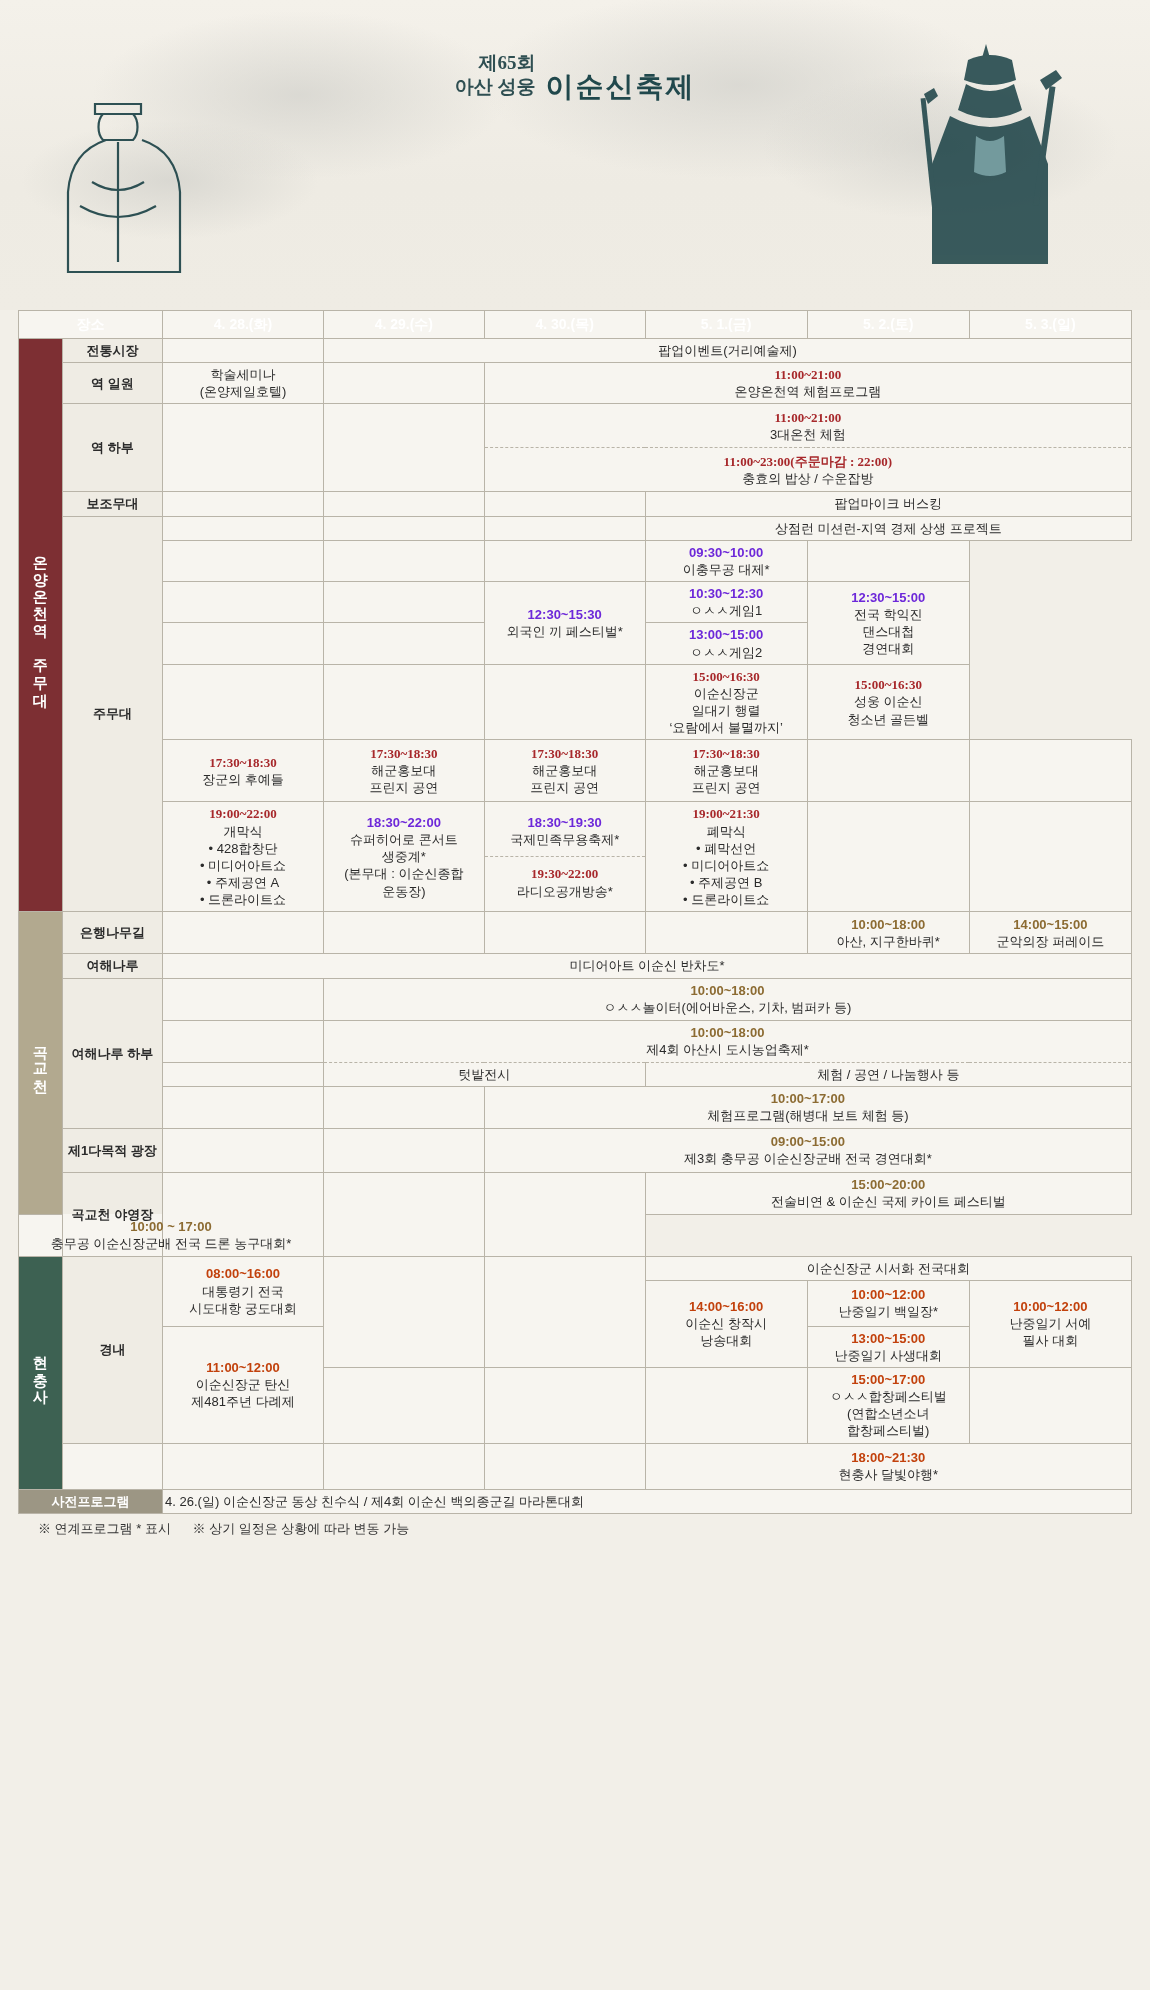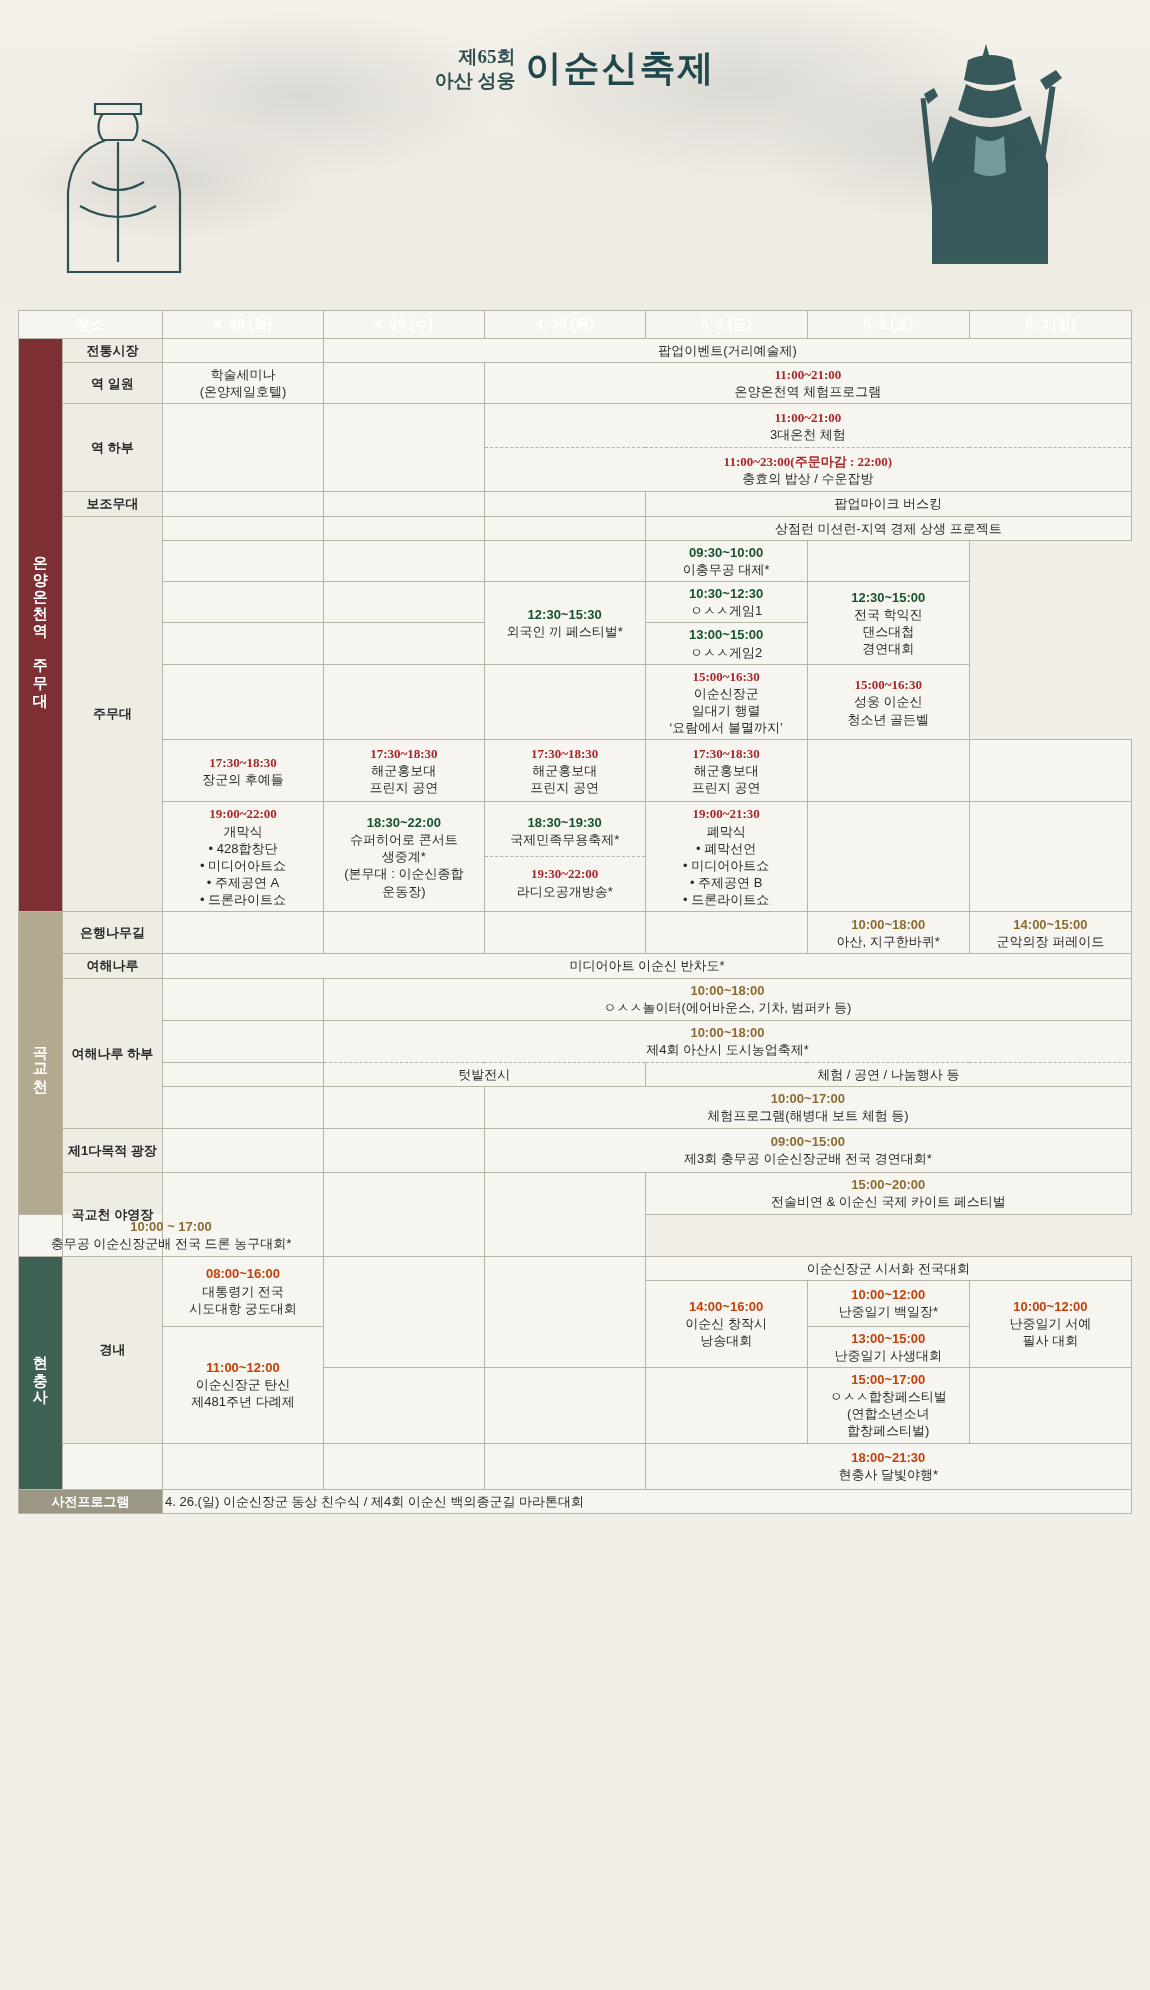--- a/index.html
+++ b/index.html
@@ -37,22 +37,22 @@
     font-family:"Liberation Serif", serif;
     color:#2f4f52; font-weight:bold;
     font-size:19px; line-height:24px;
     text-align:right;
     vertical-align:middle;
     margin-right:10px;
   }
   .hdr-main-small {
     display:inline-block;
     font-family:"Liberation Serif", serif;
-    font-size:36px; font-weight:bold; color:#20484c;
-    letter-spacing:2px; vertical-align:middle;
+    font-size:28px; font-weight:bold; color:#20484c;
+    letter-spacing:2px; vertical-align:middle;margin-top:24px;
   }
   .hdr-big {
     margin-top:4px;
     font-family:"Liberation Serif", serif;
     font-size:86px; font-weight:bold; color:#1e4448;
     letter-spacing:6px;
     text-shadow: 2px 2px 0 rgba(255,255,255,.35);
   }
   
   .fig-left {
@@ -93,21 +93,21 @@
   .grp-khaki { background:#b2a98f !important; }
   .grp-green { background:#3d6152 !important; }
   .place {
     width:78px; background:#efece4 !important; font-weight:bold; font-size:13px;
   }
   .pre-label {
     background:#9c9684 !important; color:#fff; font-weight:bold; font-size:13px;
   }
   .tm { font-weight:bold; }
   .red  { color:#a7282b;font-family:Liberation Serif, serif; }
-  .dark { color:#14532d; }
+  .dark { color:#6d28d9; }
   .tan  { color:#8c6b32; }
   .grn  { color:#c2410c; }
   .cell-empty { background:#f7f5f0 !important; }
   .dash-top { border-top:1px dashed #b9b4a8 !important; }
   .nb-b { border-bottom:none !important; }
   .note {
     margin-top:6px; padding-left:20px;
     font-size:13px; color:#333;
   }
   .note span { margin-right:18px; }
@@ -488,13 +488,17 @@
       </td>
     </tr>
 
     <tr>
       <td colspan="2" class="pre-label">사전프로그램</td>
       <td colspan="6" style="text-align:left; ">4. 26.(일)  이순신장군 동상 친수식 / 제4회 이순신 백의종군길 마라톤대회</td>
     </tr>
   </tbody>
 </table>
 
+<div class="note">
+  <span>※ 연계프로그램 * 표시</span>
+  <span>※ 상기 일정은 상황에 따라 변동 가능</span>
 </div>
+</div>
 
 </body></html>

